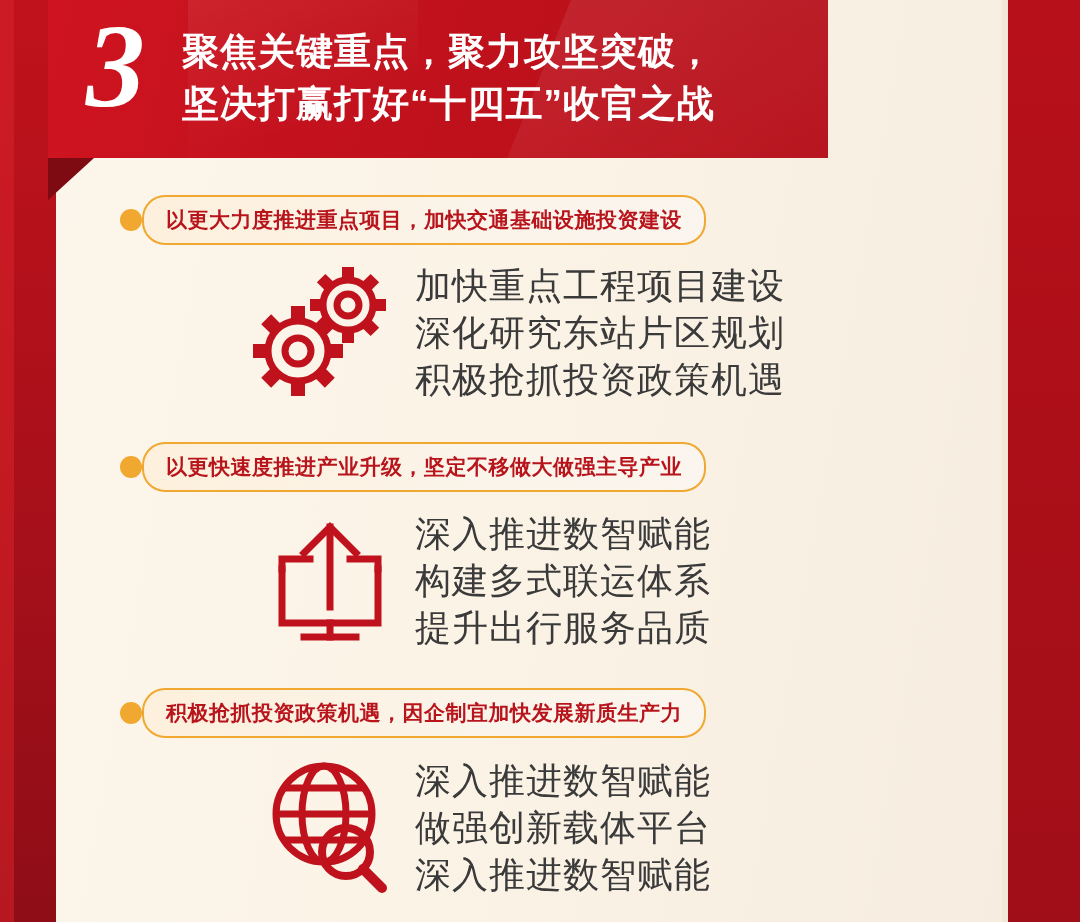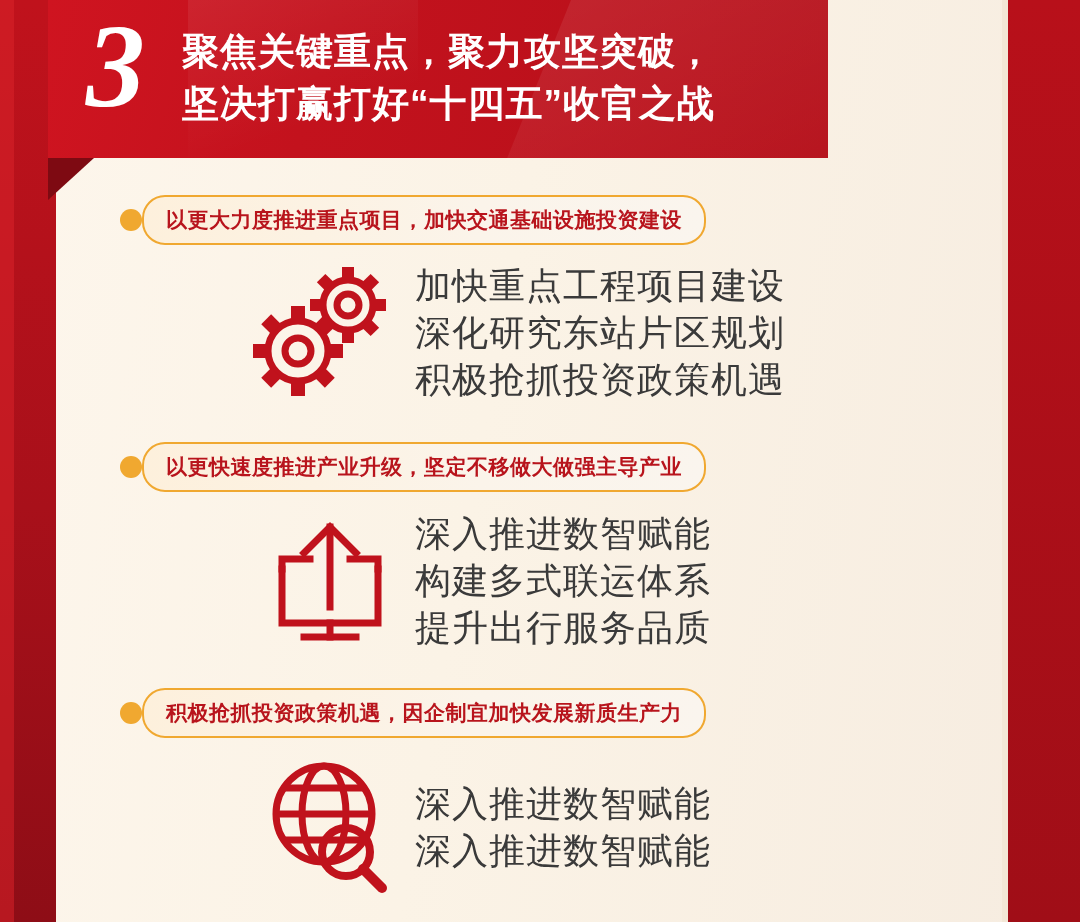--- a/index.html
+++ b/index.html
@@ -268,17 +268,18 @@
         <ellipse cx="64" cy="62" rx="22" ry="48"></ellipse>
         <path d="M16 62 L112 62"></path>
         <path d="M25 36 L103 36"></path>
         <path d="M25 88 L103 88"></path>
         <circle cx="86" cy="100" r="24" stroke-width="8"></circle>
         <path d="M103 117 L122 136" stroke-width="10" stroke-linecap="round"></path>
       </svg>
     </div>
     <div class="lines">
       <div>深入推进数智赋能</div>
+      <div>做强创新载体平台</div>
       <div>深入推进数智赋能</div>
     </div>
   </div>
 
 </div>
 
 </body></html>

